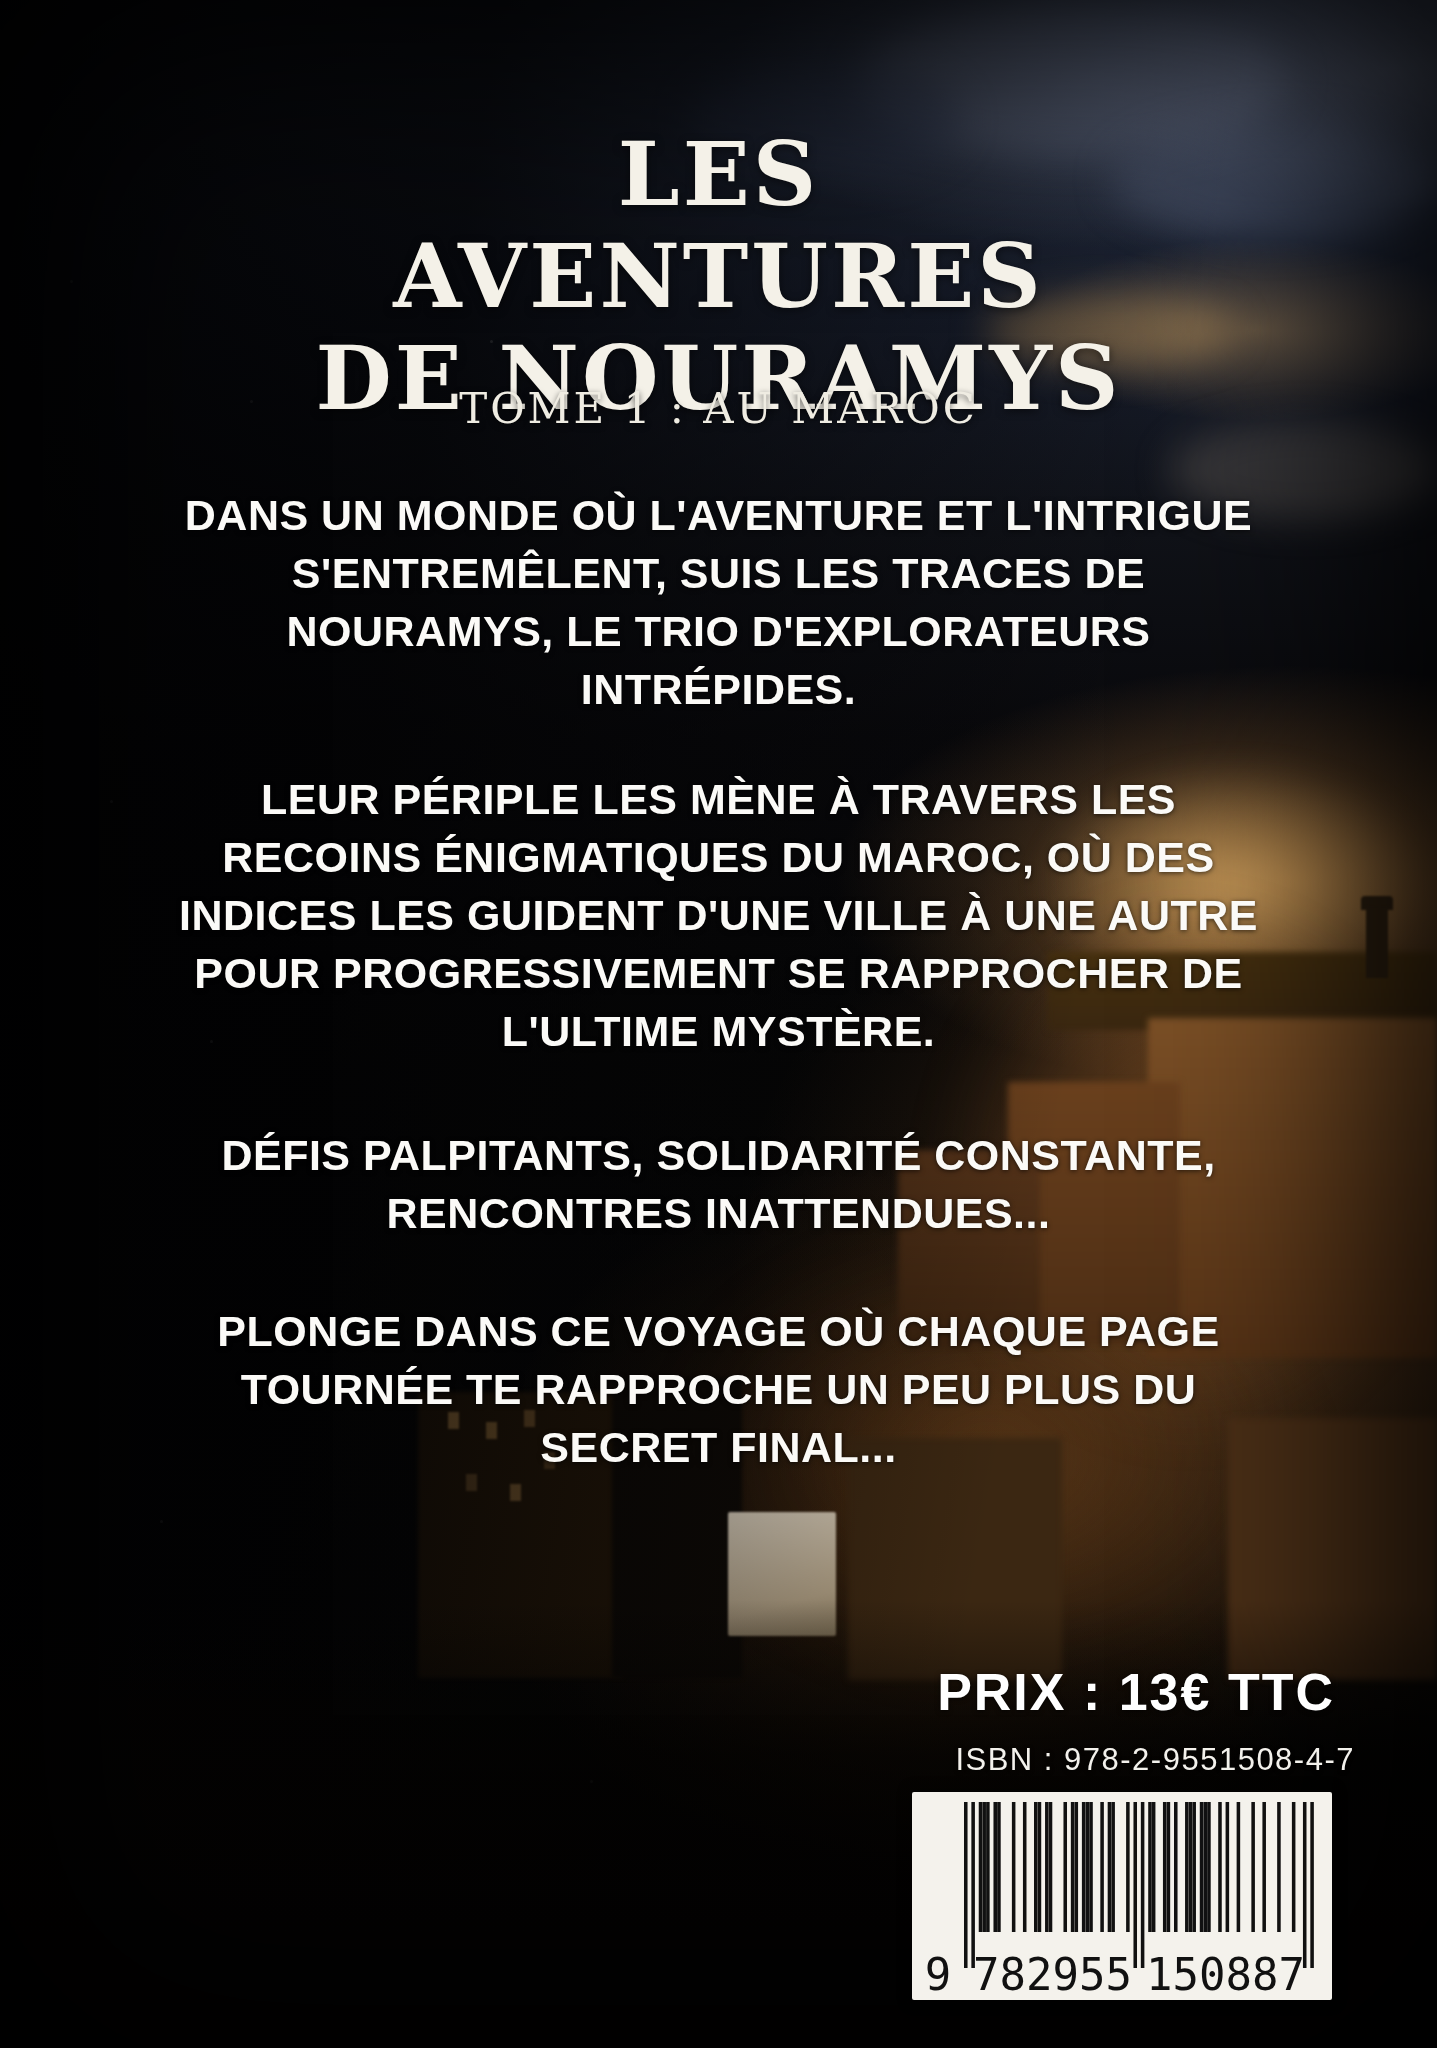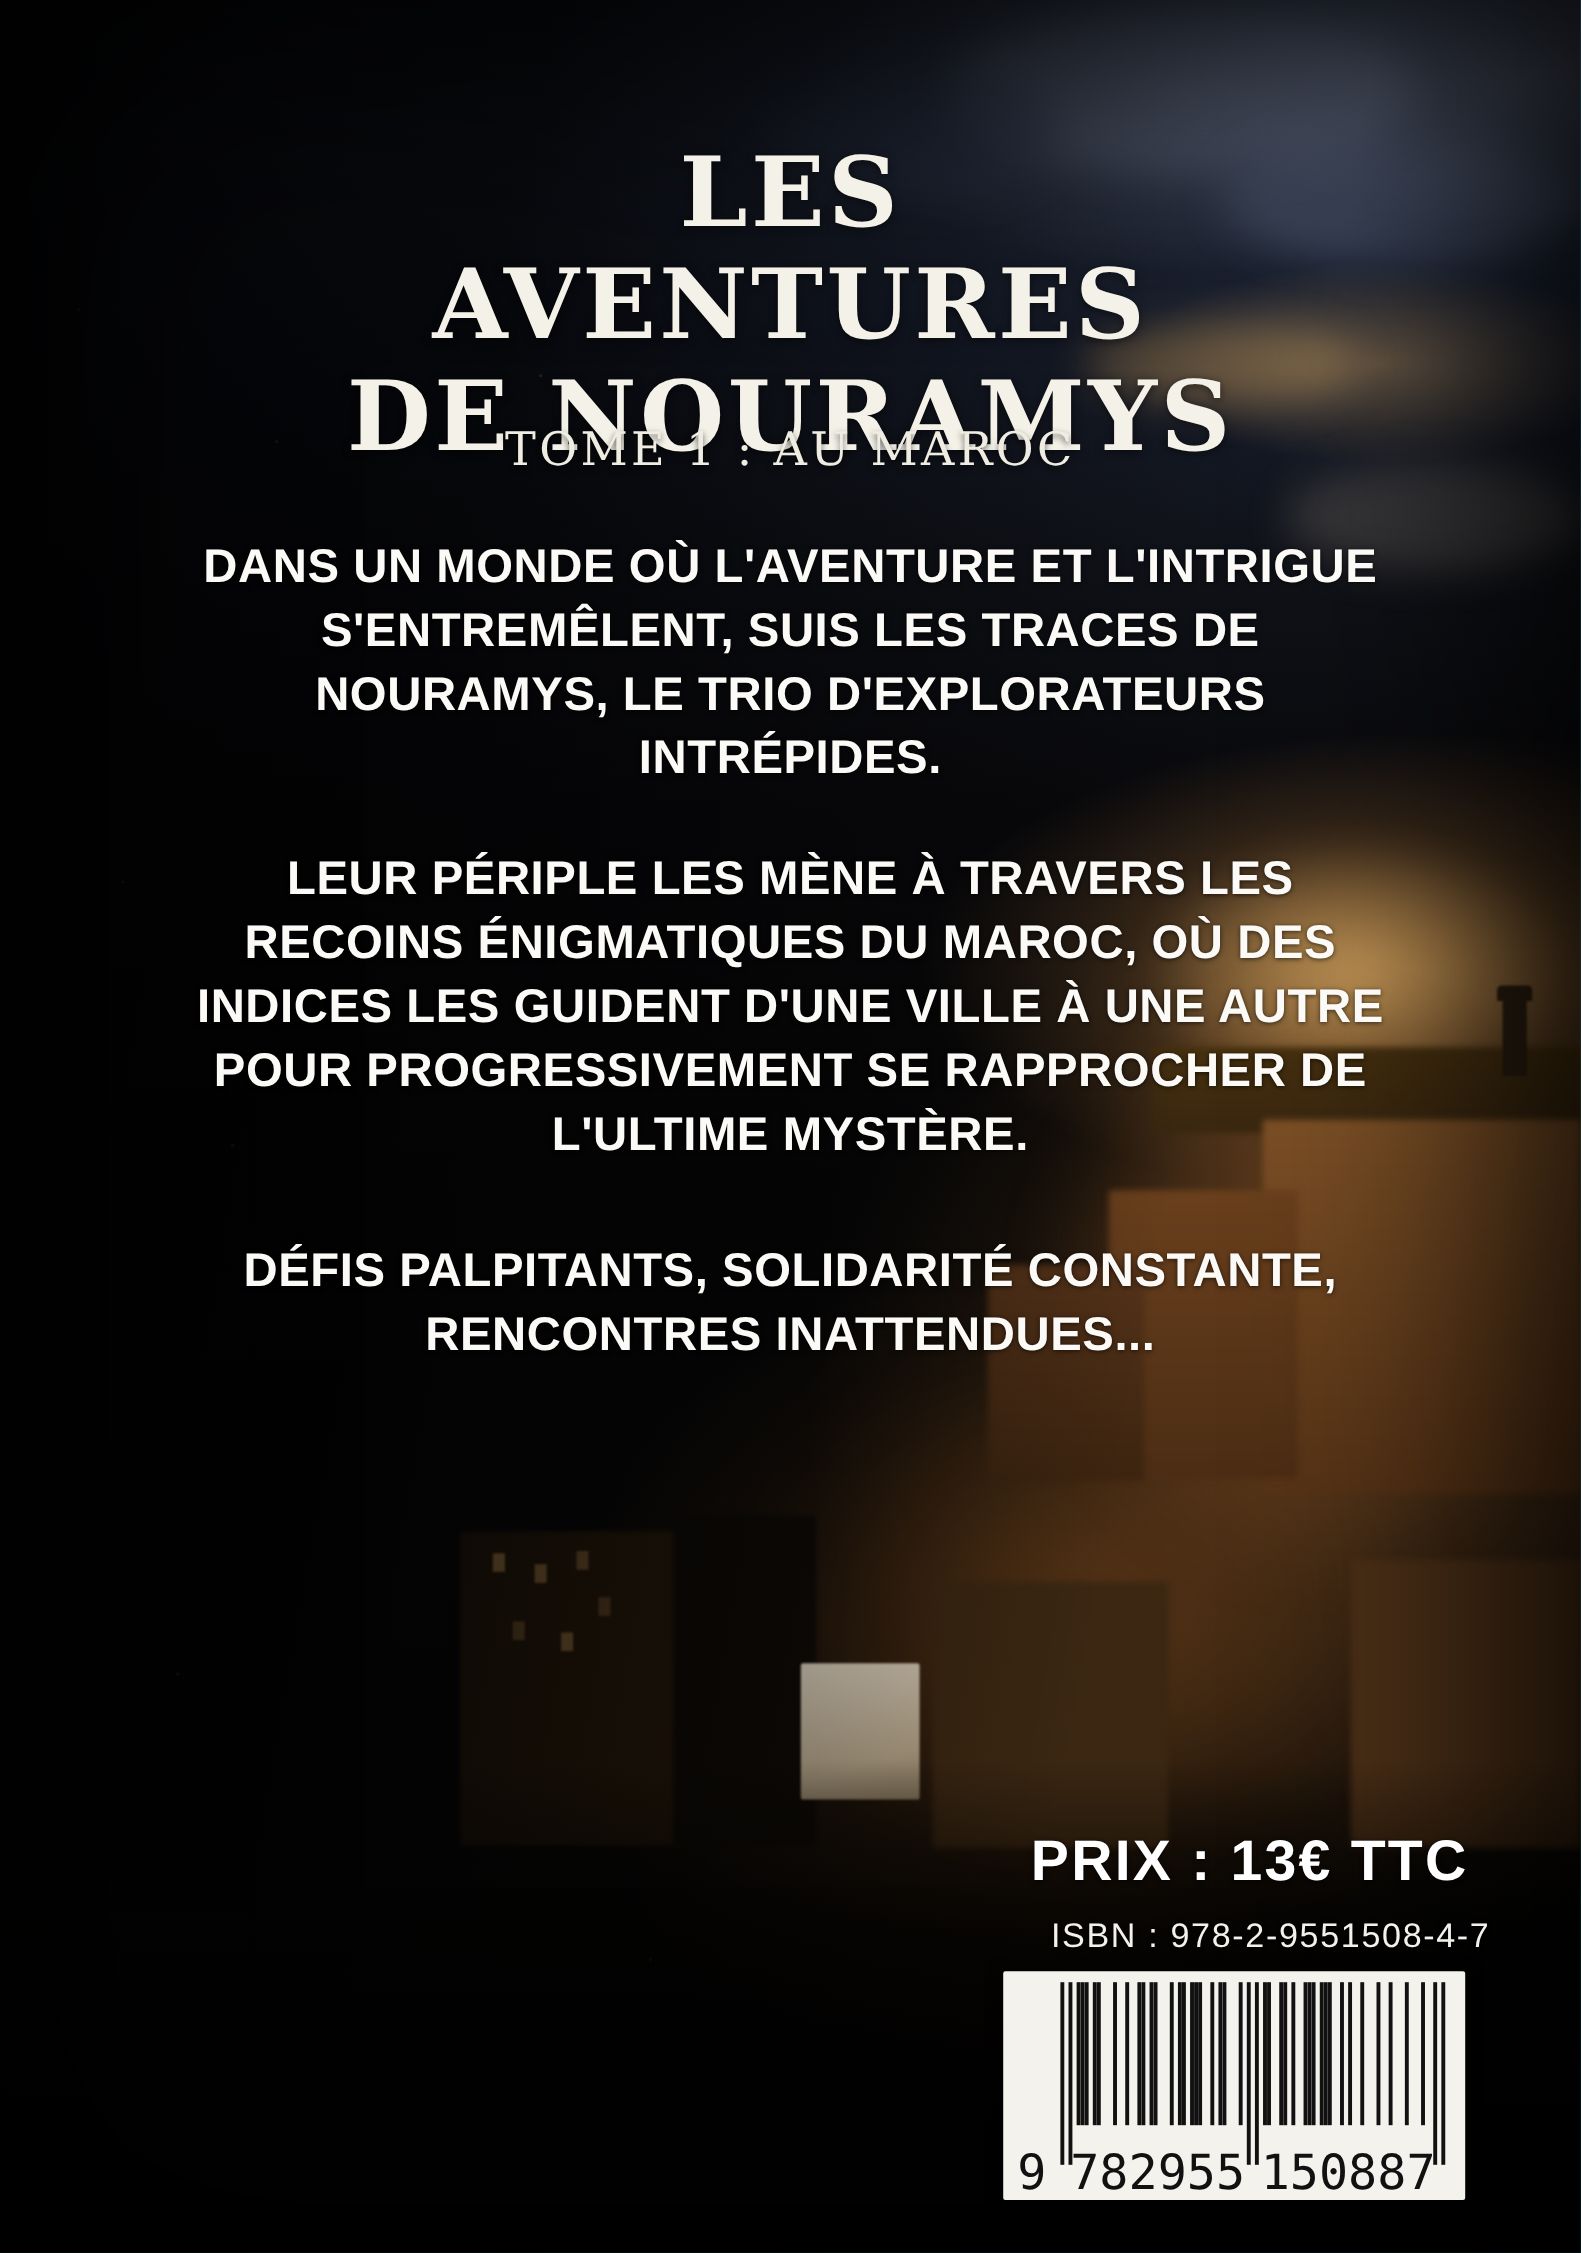--- a/index.html
+++ b/index.html
@@ -128,20 +128,23 @@
 RECOINS ÉNIGMATIQUES DU MAROC, OÙ DES
 INDICES LES GUIDENT D'UNE VILLE À UNE AUTRE
 POUR PROGRESSIVEMENT SE RAPPROCHER DE
 L'ULTIME MYSTÈRE.</p>
   <p class="txt syn syn0">DANS UN MONDE OÙ L'AVENTURE ET L'INTRIGUE
 S'ENTREMÊLENT, SUIS LES TRACES DE
 NOURAMYS, LE TRIO D'EXPLORATEURS
 INTRÉPIDES.</p>
   <p class="txt syn syn2">DÉFIS PALPITANTS, SOLIDARITÉ CONSTANTE,
 RENCONTRES INATTENDUES...</p>
+  <p class="txt syn syn3">PLONGE DANS CE VOYAGE OÙ CHAQUE PAGE
+TOURNÉE TE RAPPROCHE UN PEU PLUS DU
+SECRET FINAL...</p>
 
   <div class="price">PRIX : 13€ TTC</div>
   <div class="isbn">ISBN : 978-2-9551508-4-7</div>
 
   <div class="barcode">
     <svg id="barcode-svg" width="420" height="208" viewBox="0 0 420 208" xmlns="http://www.w3.org/2000/svg">
         <rect x="52.00" y="10" width="3.54" height="166" fill="#111111"></rect>
         <rect x="59.37" y="10" width="3.54" height="166" fill="#111111"></rect>
         <rect x="66.74" y="10" width="3.54" height="130" fill="#111111"></rect>
         <rect x="70.42" y="10" width="3.54" height="130" fill="#111111"></rect>

